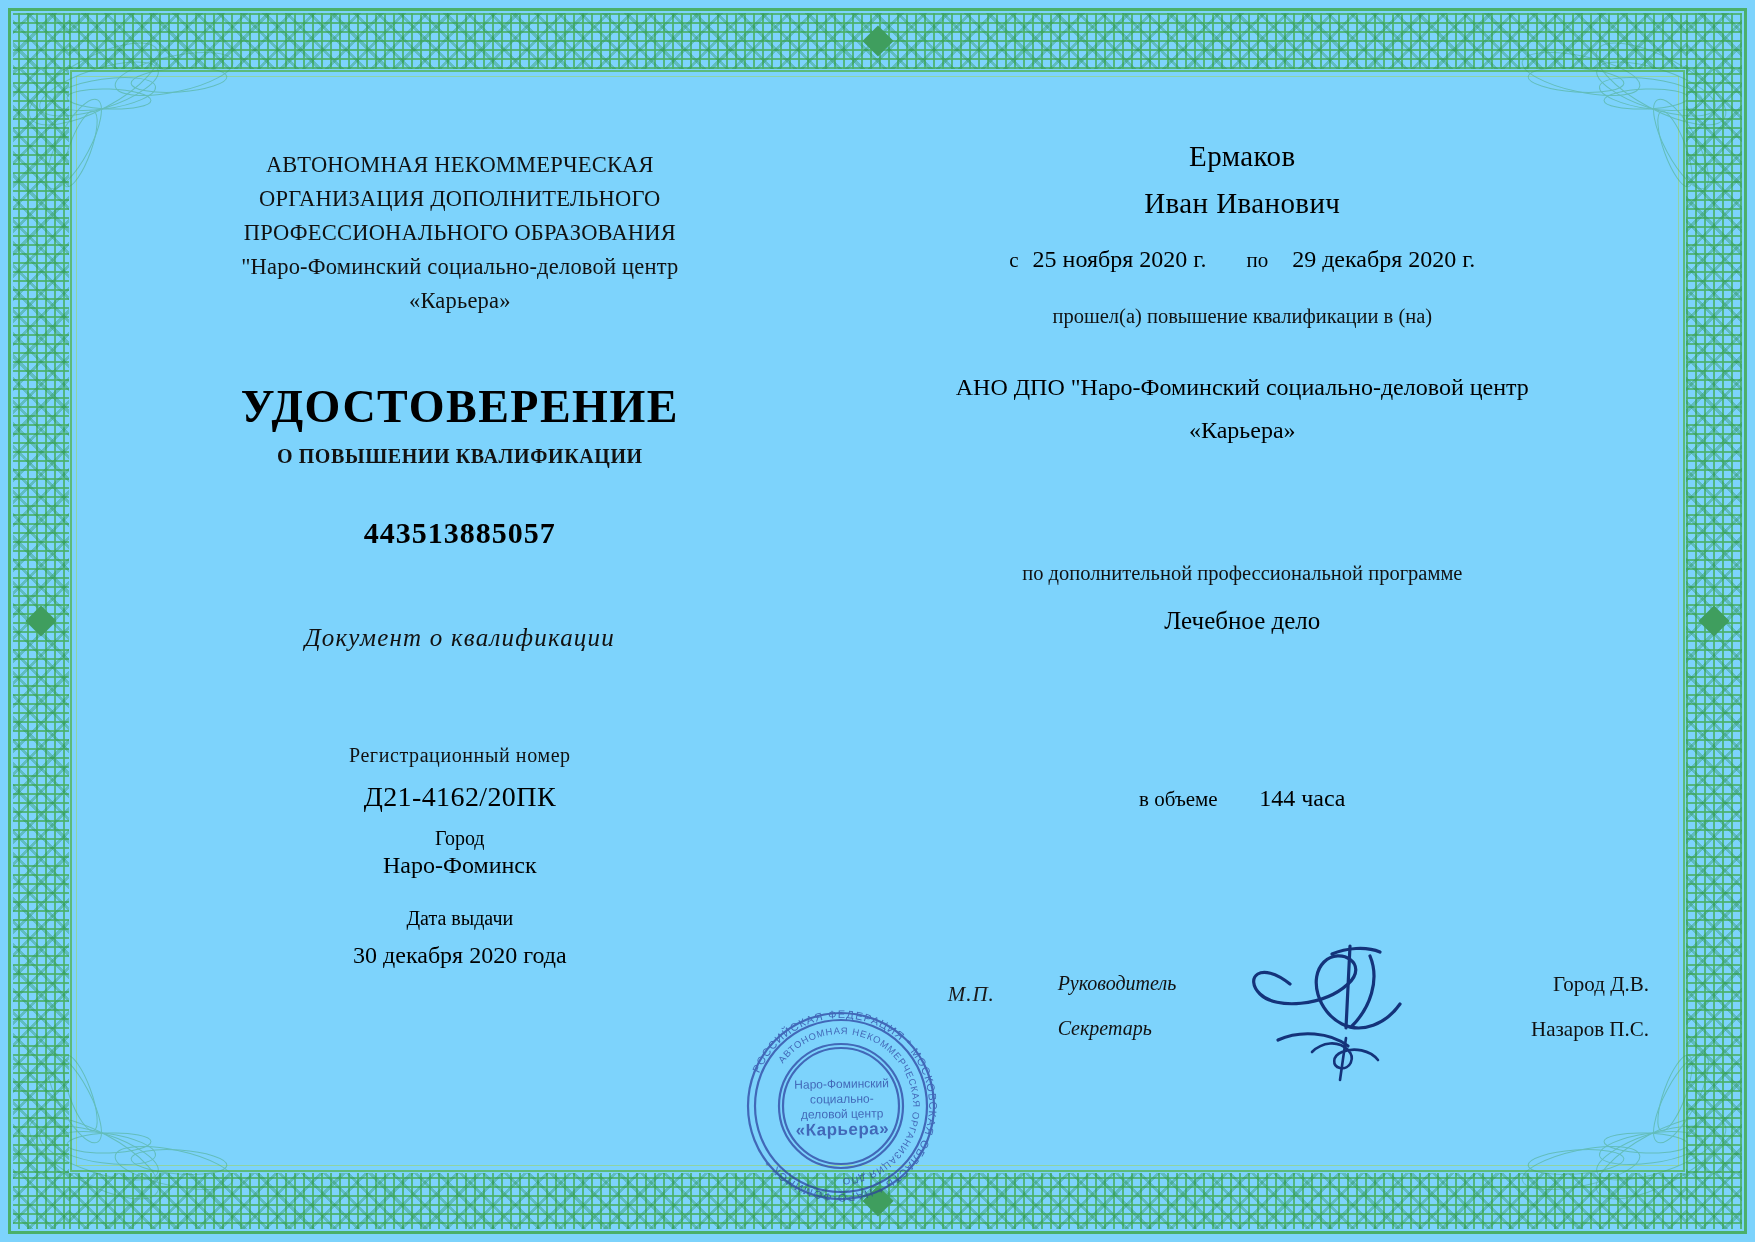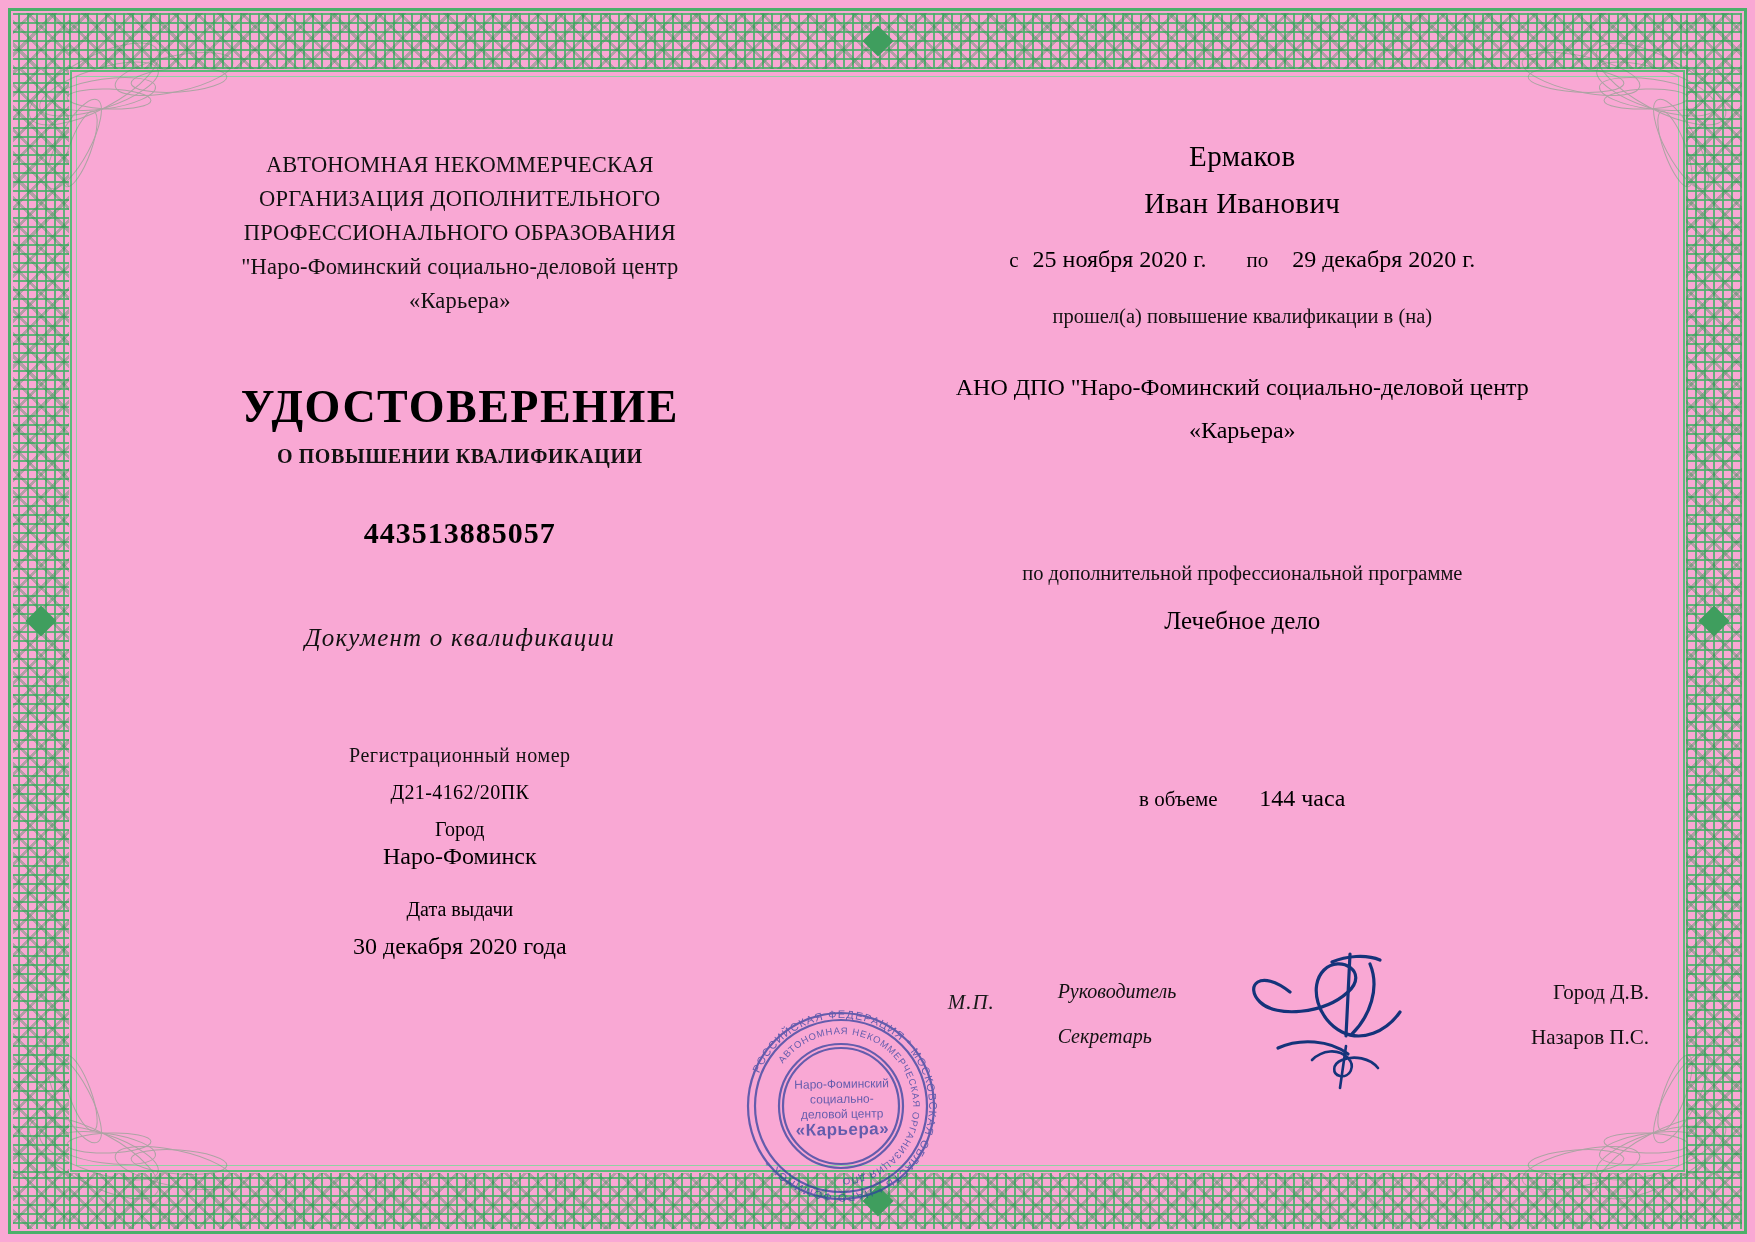--- a/index.html
+++ b/index.html
@@ -12,21 +12,21 @@
     width: 1755px;
     height: 1242px;
     font-family: "Liberation Serif", serif;
     overflow: hidden;
   }
 
   .certificate {
     position: relative;
     width: 1755px;
     height: 1242px;
-    background: #f9a8d4;
+    background: #7dd3fc;
     box-sizing: border-box;
   }
 
   
   .border-outer {
     position: absolute;
     inset: 8px;
     border: 3px solid #4bb06a;
     box-sizing: border-box;
   }
@@ -160,21 +160,21 @@
     color: #111;
   }
 
   .reg-block { margin-top: 92px; }
   .reg-label {
     font-size: 20px;
     color: #111;
     letter-spacing: 0.6px;
   }
   .reg-value {
-    font-size: 20px;
+    font-size: 28px;
     color: #000;
     margin-top: 14px;
     letter-spacing: 0.4px;
   }
   .city-label { font-size: 20px; margin-top: 14px; }
   .city-value { font-size: 24px; margin-top: 2px; }
   .date-label { font-size: 20px; margin-top: 28px; }
   .date-value { font-size: 24px; margin-top: 12px; }
 
   
@@ -241,21 +241,21 @@
     color: #000;
   }
   .volume .lbl { font-size: 21px; }
   .volume .val { margin-left: 36px; font-size: 24px; }
 
   
   .sign-area {
     position: absolute;
     left: 0;
     right: 0;
-    bottom: 52px;
+    bottom: 60px;
     height: 190px;
   }
   .mp {
     position: absolute;
     left: 118px;
     top: 70px;
     font-size: 21px;
     font-style: italic;
     color: #1a1a1a;
     letter-spacing: 1px;

